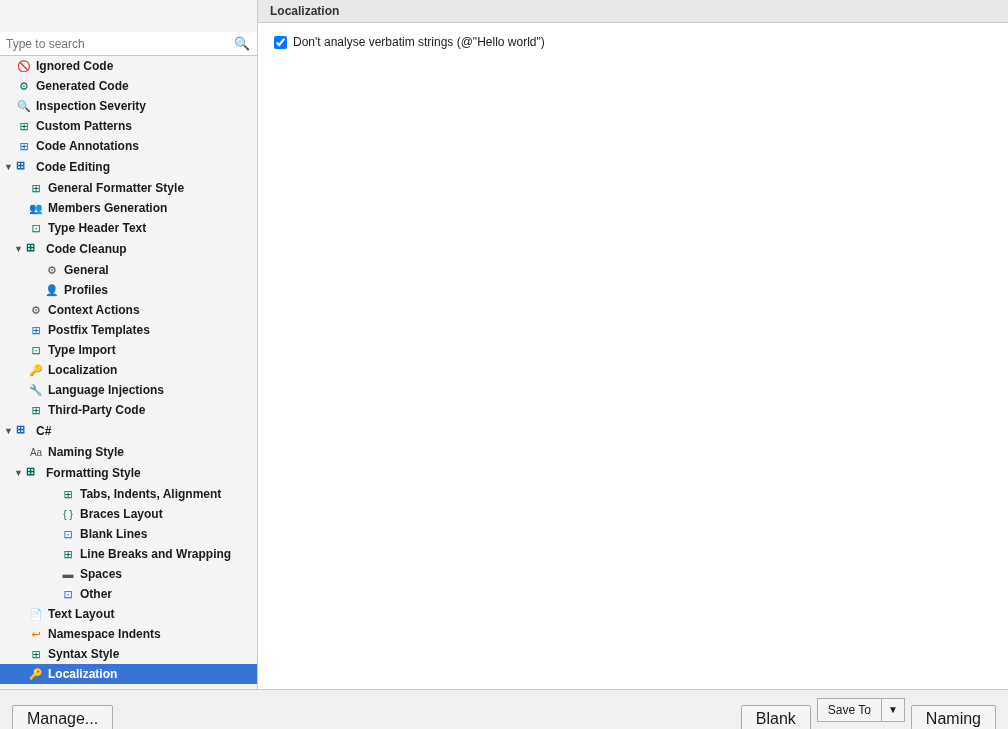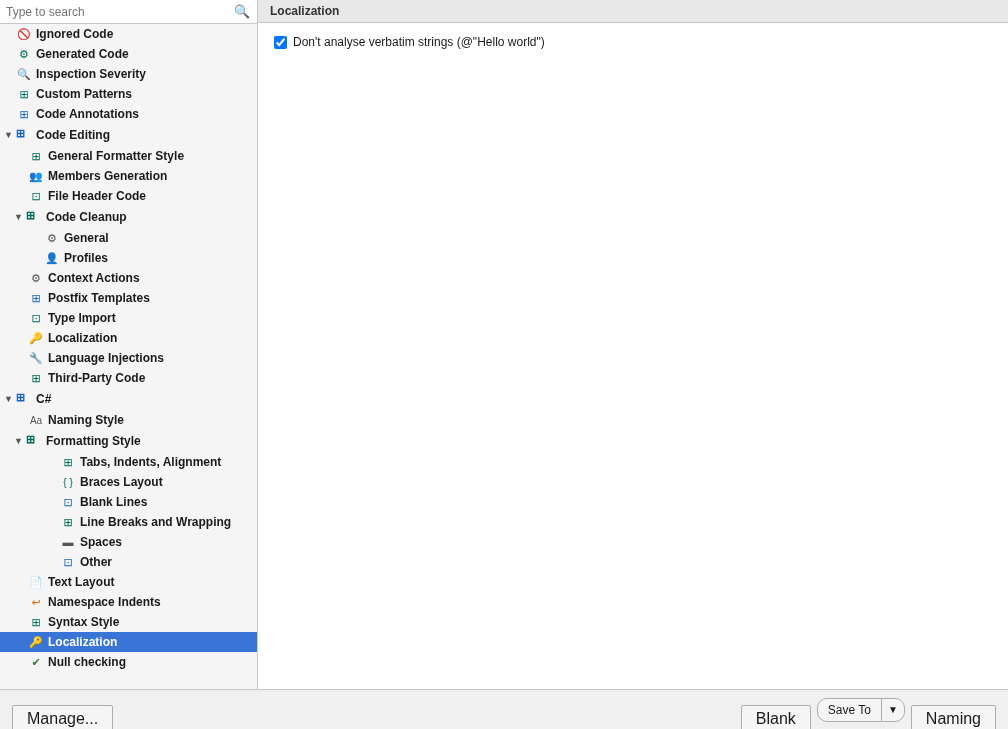--- a/index.html
+++ b/index.html
@@ -25,20 +25,21 @@
       display: flex;
       flex-direction: column;
       overflow: hidden;
     }
     .search-bar {
       display: flex;
       align-items: center;
       padding: 4px 6px;
       border-bottom: 1px solid #c8c8c8;
       background: white;
+      margin-top: 32px;
     }
     .search-bar input {
       border: none;
       outline: none;
       flex: 1;
       font-size: 12px;
       color: #aaa;
       background: transparent;
     }
     .search-icon {
@@ -154,21 +155,21 @@
       border-radius: 2px;
       color: #1a1a1a;
       margin-top: 18px;
     }
 
     .btn-save-to {
       display: flex;
       align-items: center;
       border: 1px solid #adadad;
       background: #f5f5f5;
-      border-radius: 10px;
+      border-radius: 0;
       overflow: hidden;
     }
     .btn-save-to .main-part {
       padding: 4px 10px;
       font-size: 12px;
       cursor: pointer;
       color: #1a1a1a;
       border-right: 1px solid #adadad;
     }
     .btn-save-to .arrow-part {
@@ -233,21 +234,21 @@
       <div class="tree-item indent-2">
         <span class="item-icon icon-teal">⊞</span>
         <span class="item-label">General Formatter Style</span>
       </div>
       <div class="tree-item indent-2">
         <span class="item-icon icon-orange">👥</span>
         <span class="item-label">Members Generation</span>
       </div>
       <div class="tree-item indent-2">
         <span class="item-icon icon-teal">⊡</span>
-        <span class="item-label">File Header Code</span>
+        <span class="item-label">Type Header Text</span>
       </div>
 
       <div class="group-header indent-1" style="padding-left:14px;">
         <span class="triangle">▼</span>
         <span class="item-icon icon-teal" style="width:16px;height:16px;margin-right:4px;font-size:11px;">⊞</span>
         <span>Code Cleanup</span>
       </div>
 
       <div class="tree-item indent-3">
         <span class="item-icon icon-gray">⚙</span>

